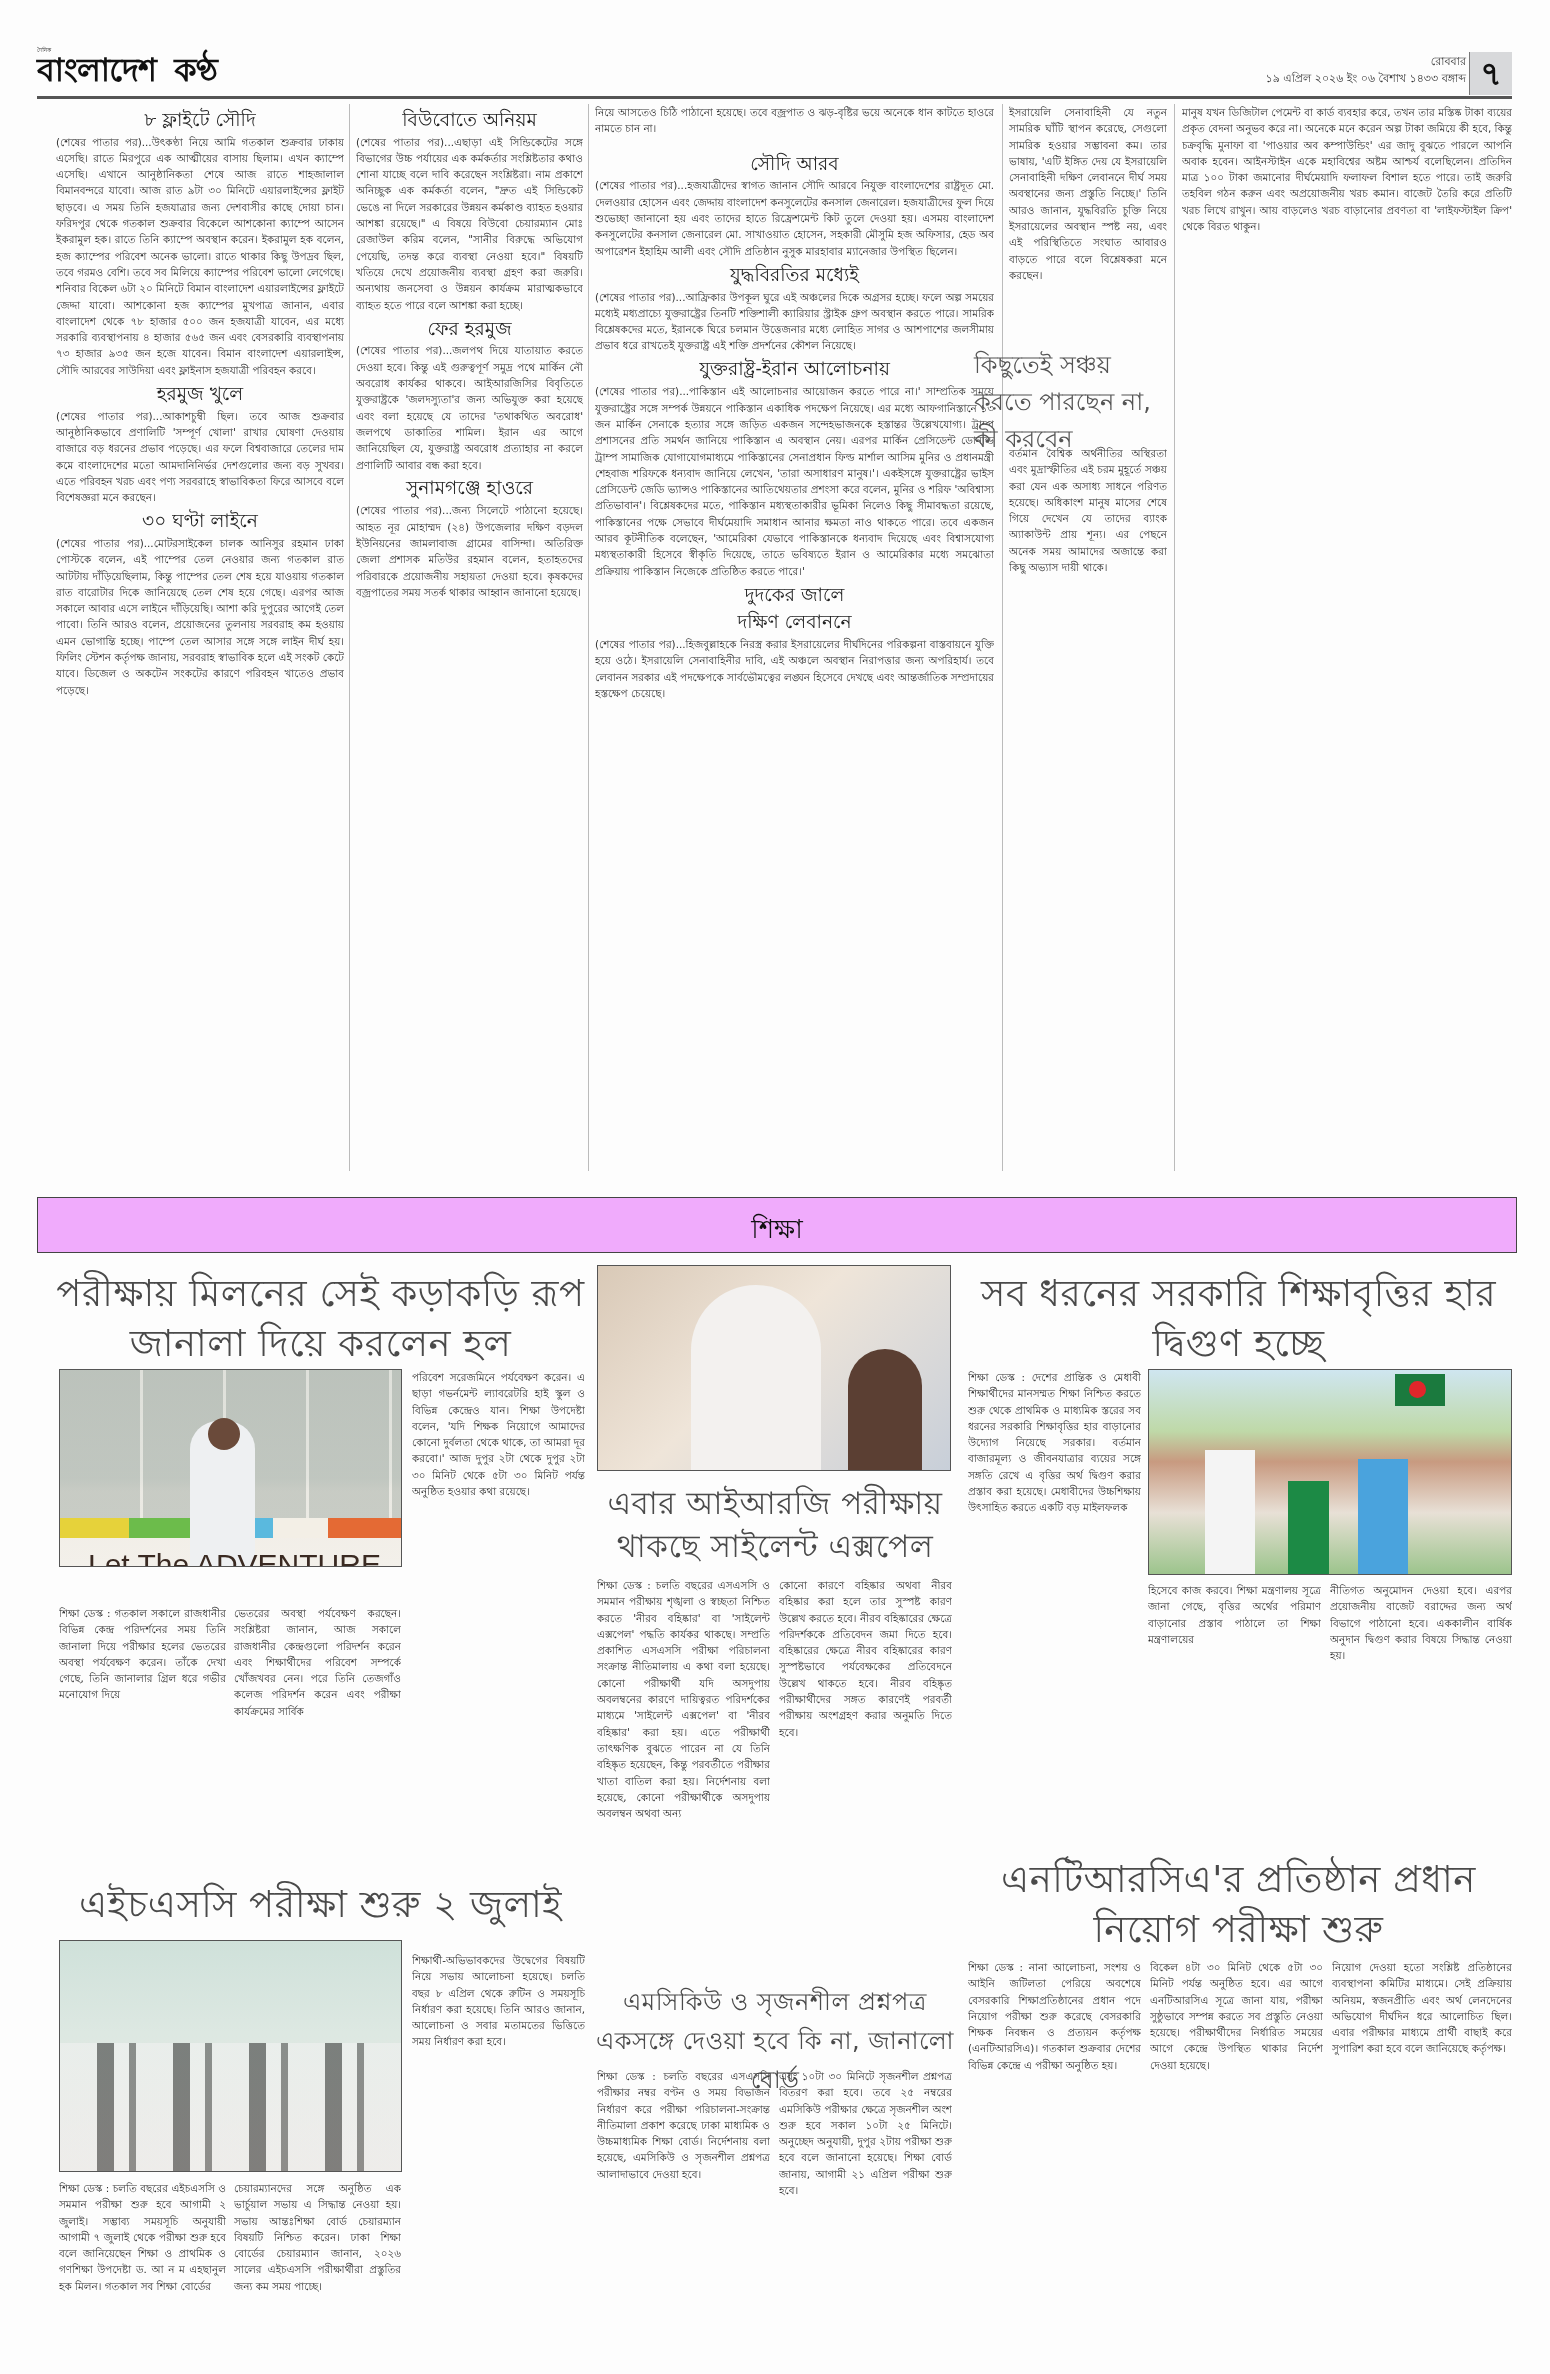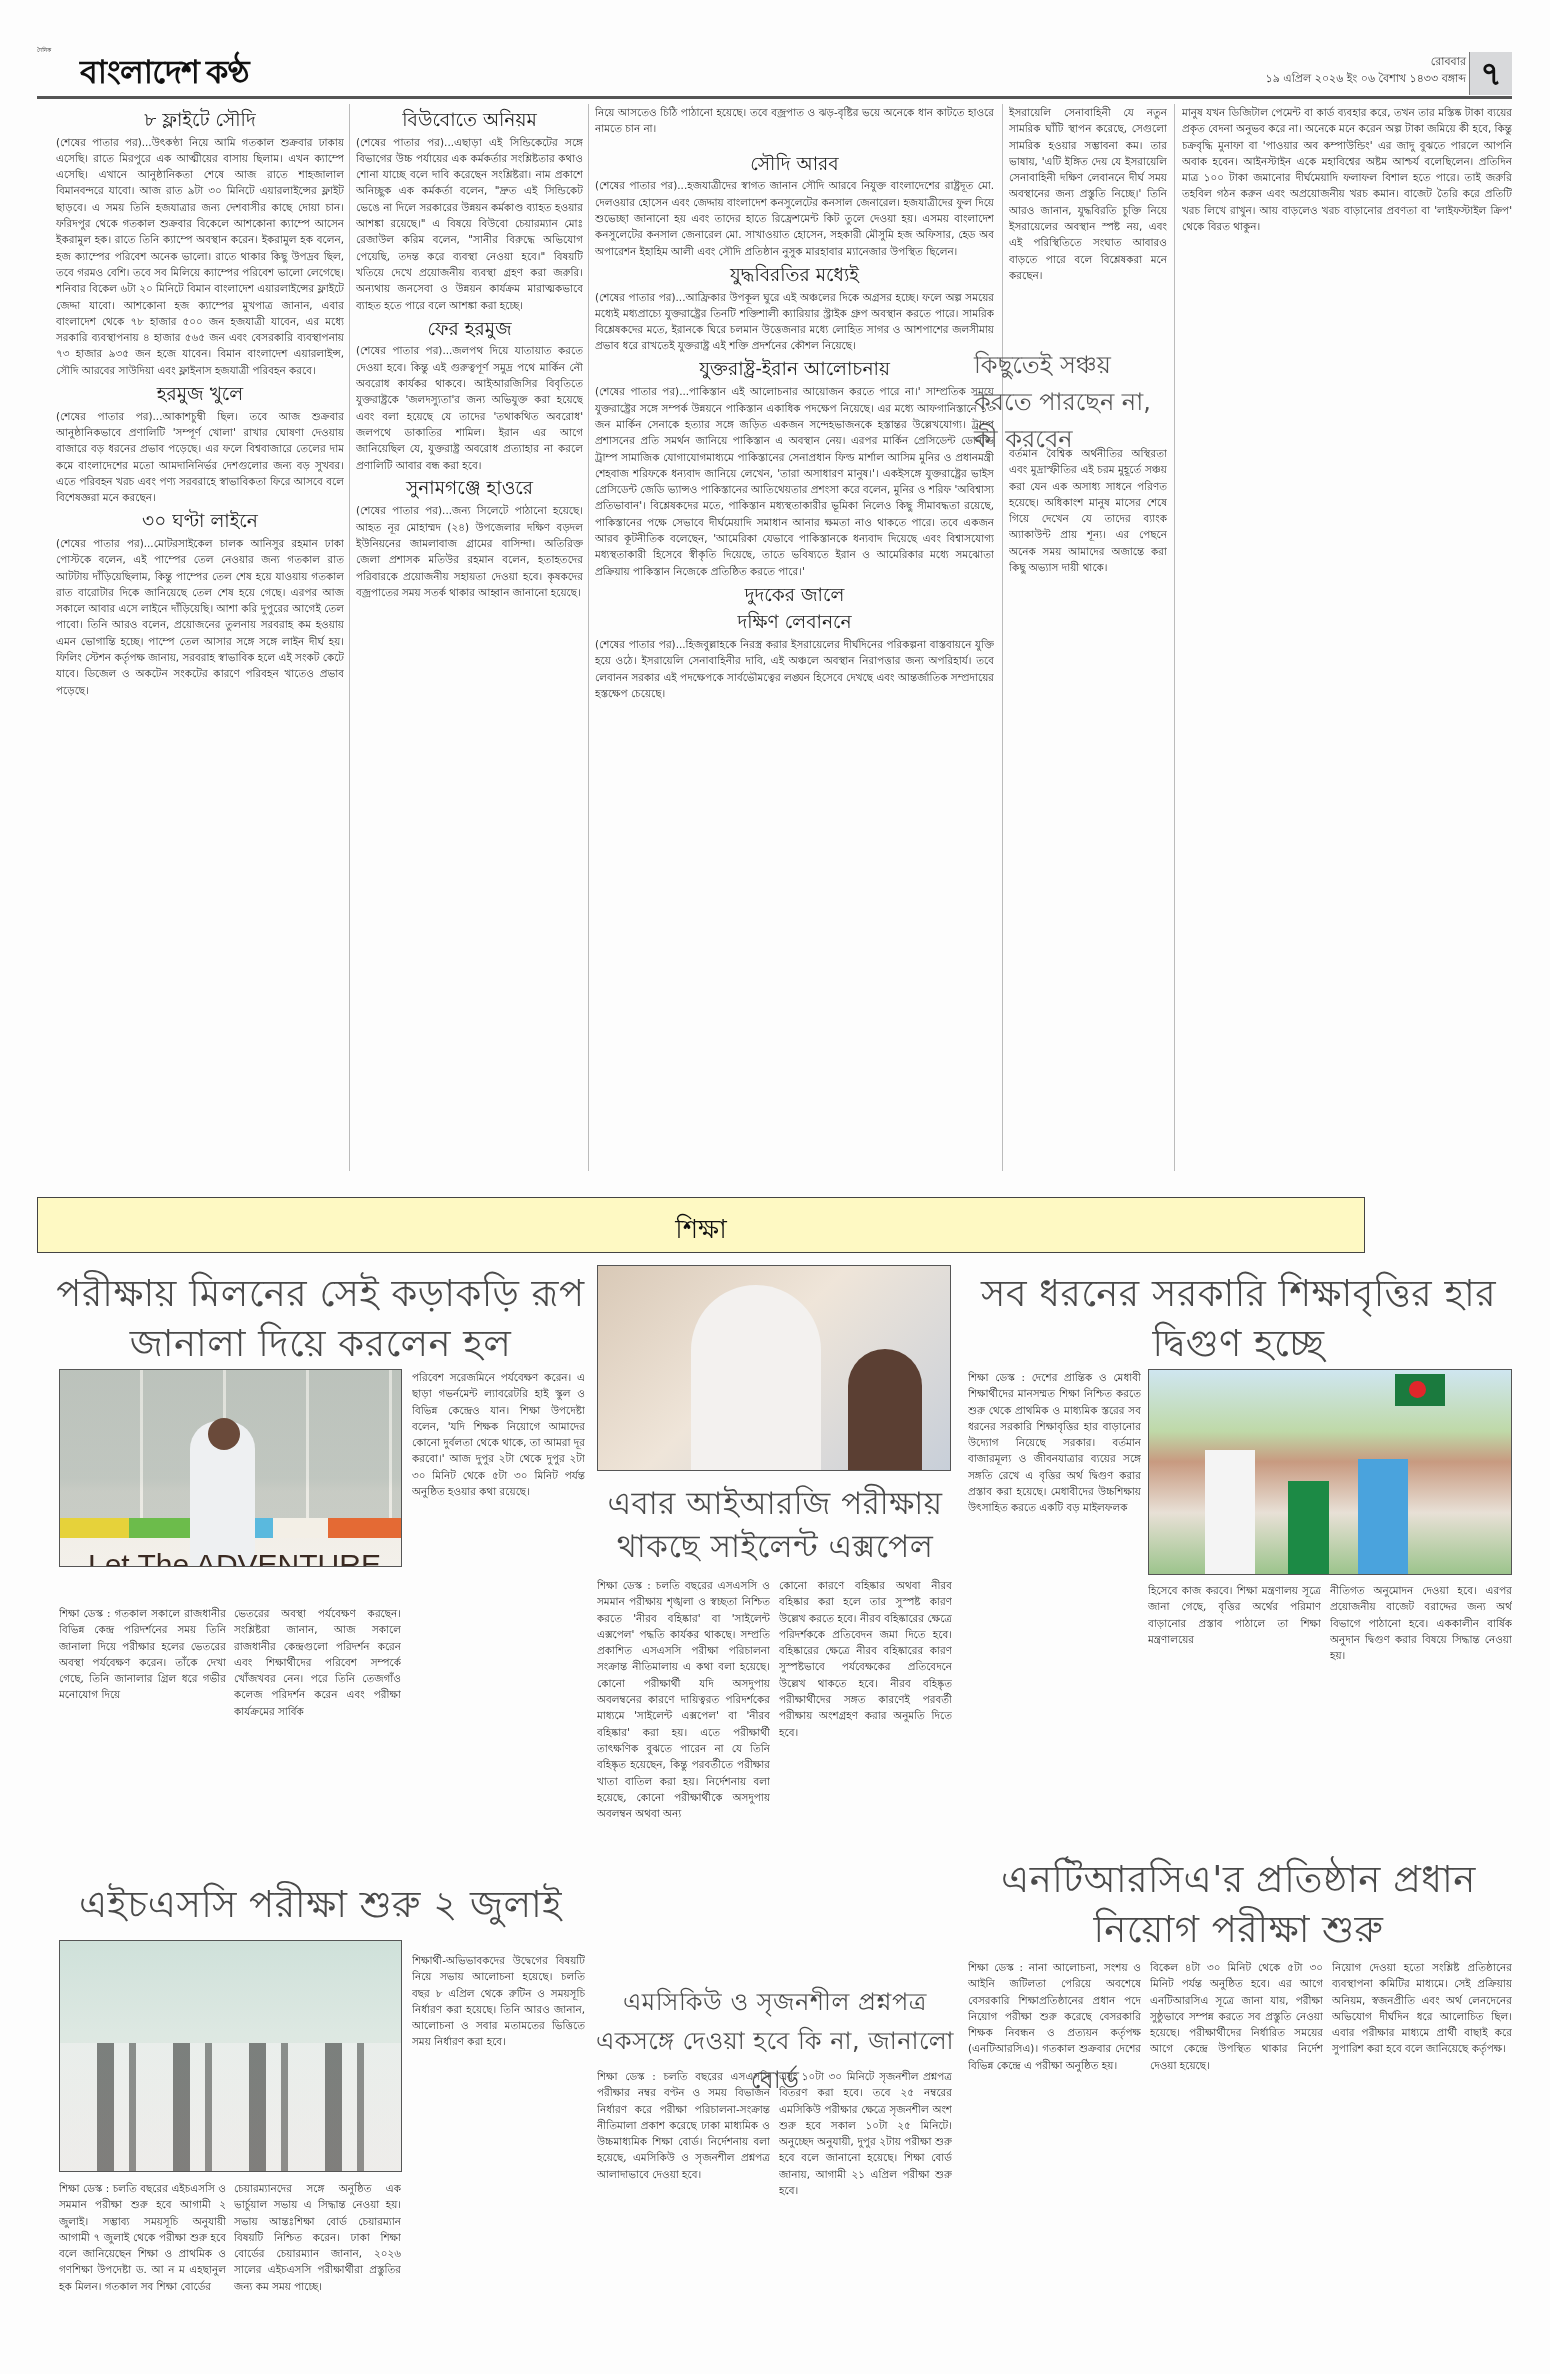--- a/index.html
+++ b/index.html
@@ -2,34 +2,34 @@
 <html style="font-size:15px"><head>
 <meta charset="utf-8">
 <style>
   * { box-sizing: border-box; margin: 0; padding: 0; }
   html, body { width: 1551px; height: 2375px; background: #fdfdfd; overflow: hidden; }
   body { font-family: "DejaVu Sans", sans-serif; color: #2b2b2b; position: relative; }
   .abs { position: absolute; }
 
   
   .masthead { left: 37px; top: 52px; width: 1475px; height: 46px; }
-  .logo { left: 0; top: 0; font-family: Liberation Serif, serif; font-weight: bold; font-size: 32px; color: #111; letter-spacing: -0.9px; line-height: 41px; margin-left: 43px; }
+  .logo { left: 0; top: 0; font-family: Liberation Mono, monospace; font-weight: bold; font-size: 32px; color: #111; letter-spacing: -0.9px; line-height: 41px; }
   .logo-sub { left: 0; top: -5.6px; font-size: 5.6px; color: #333; }
   .dateblock { right: 46px; top: 1.9px; text-align: right; font-size: 11px; color: #333; line-height: 16.7px; }
   .pagenum { right: 0; top: 0; width: 43px; height: 43px; background: #d8d9db; border-left: 0.9px solid #777; font-family: "DejaVu Serif", serif; font-size: 33px; font-weight: bold; color: #111; text-align: center; line-height: 43px; }
   .rule { left: 37px; top: 96px; width: 1475px; height: 2.8px; background: #555; }
 
   
   .col { font-size: 10.4px; line-height: 16.3px; text-align: justify; color: #2e2e2e; overflow: hidden; }
   .col p { margin-bottom: 0; }
   .sub-hd { font-family: "DejaVu Serif", serif; font-size: 18.6px; line-height: 24px; text-align: center; color: #222; margin: 3.7px 0 1.9px; }
   .vrule { width: 0.9px; background: #bbb; }
 
   
-  .section-banner { left: 37px; top: 1197px; width: 1328px; height: 56px; background: #fef9c3; border: 1.9px solid #444; }
+  .section-banner { left: 37px; top: 1197px; width: 1480px; height: 56px; background: #f0abfc; border: 1.9px solid #444; }
   .section-banner span { position: absolute; left: 0; right: 0; top: 11px; text-align: center; font-family: "DejaVu Serif", serif; font-size: 26px; color: #111; }
 
   .big-hd { font-family: "DejaVu Sans", sans-serif; font-size: 37px; line-height: 50px; text-align: center; color: #4a4a4a; font-weight: normal; letter-spacing: 0.5px; }
 
   .photo { border: 0.9px solid #555; overflow: hidden; }
 </style>
 </head>
 <body>
 
 <div class="abs masthead">

